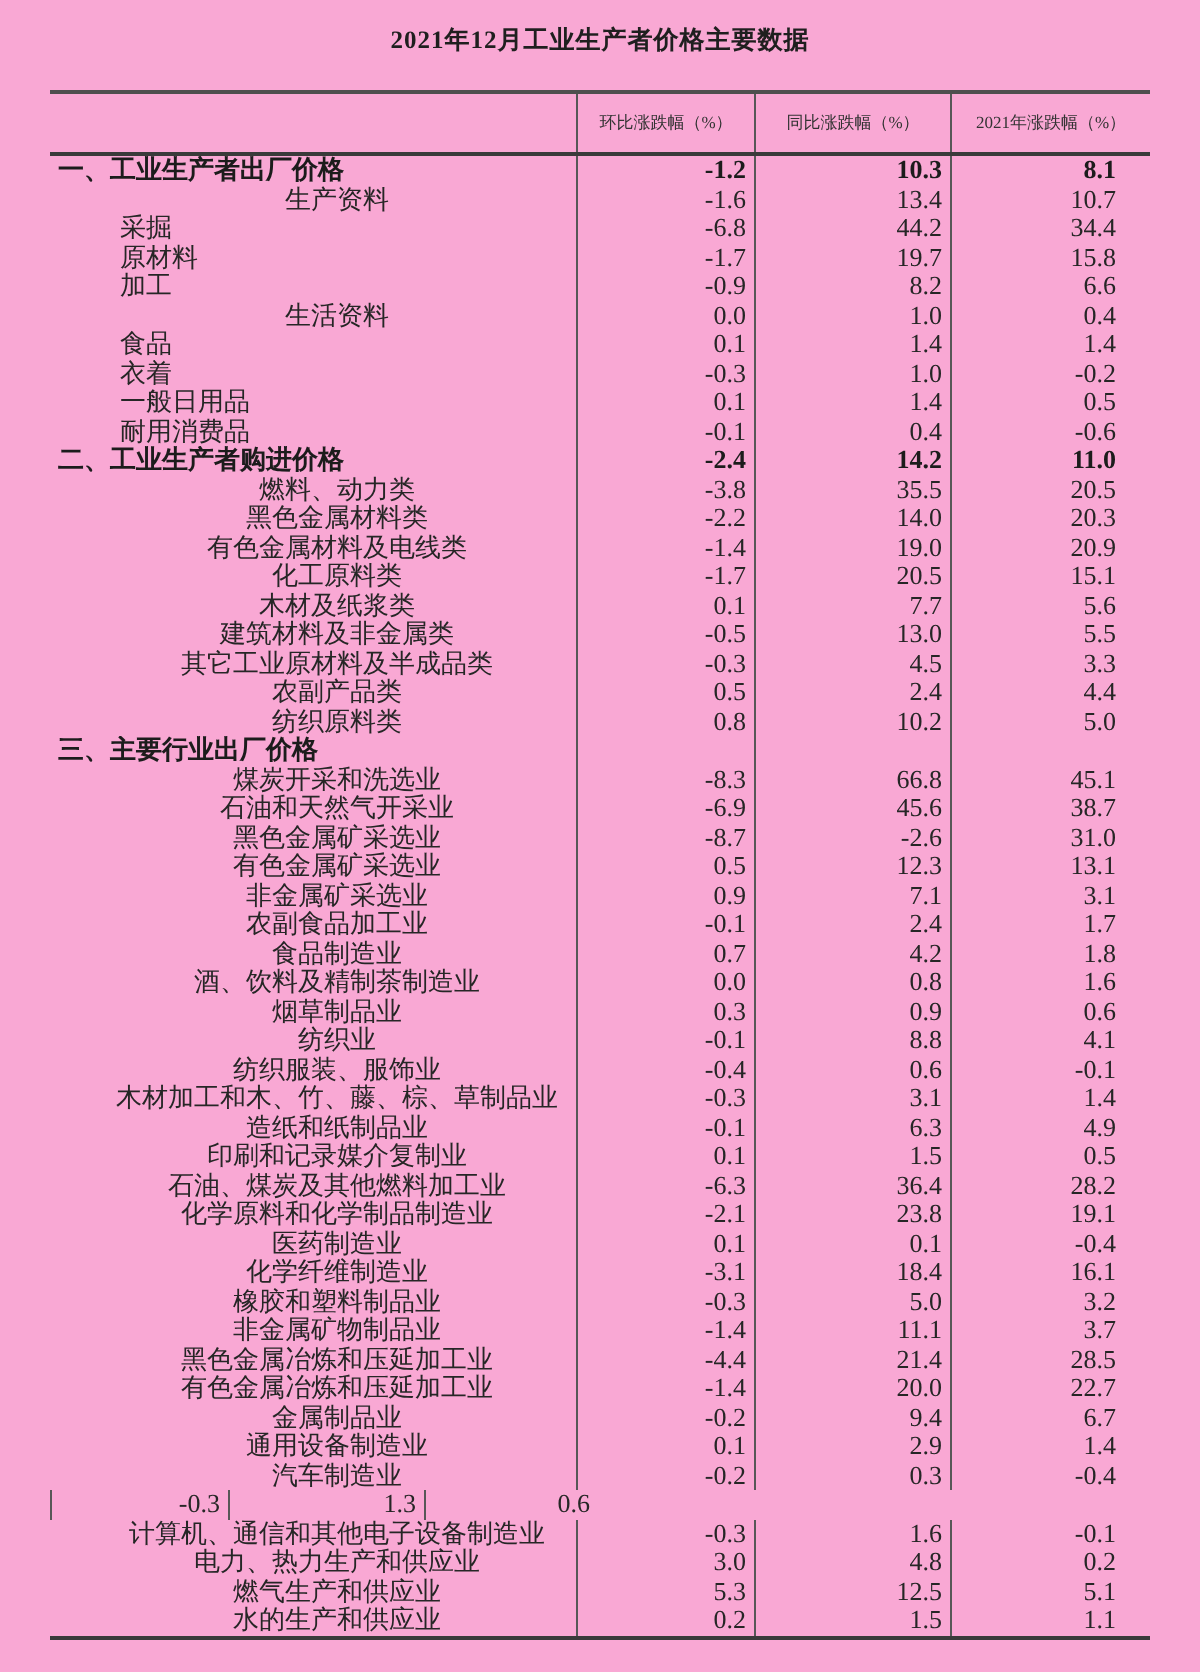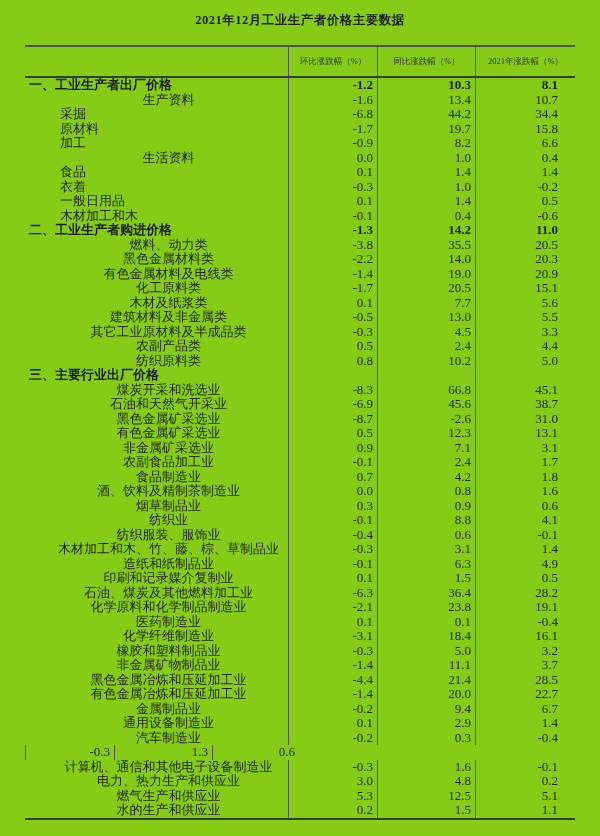--- a/index.html
+++ b/index.html
@@ -9,21 +9,21 @@
     width: 600px;
     height: 836px;
     font-family: "Liberation Serif", "DejaVu Serif", serif;
     color: #262626;
     overflow: hidden;
   }
   .page {
     position: relative;
     width: 600px;
     height: 836px;
-    background: #84cc16;
+    background: #f9a8d4;
   }
   .title {
     margin: 0;
     padding-top: 12px;
     font-size: 12.5px;
     font-weight: bold;
     text-align: center;
     letter-spacing: 0.5px;
     color: #1f1f1f;
   }
@@ -154,28 +154,28 @@
           <div class="cell c-yoy">1.0</div>
           <div class="cell c-year">-0.2</div>
         </div>
         <div class="row lv3">
           <div class="cell c-label">一般日用品</div>
           <div class="cell c-mom">0.1</div>
           <div class="cell c-yoy">1.4</div>
           <div class="cell c-year">0.5</div>
         </div>
         <div class="row lv3">
-          <div class="cell c-label">木材加工和木</div>
+          <div class="cell c-label">耐用消费品</div>
           <div class="cell c-mom">-0.1</div>
           <div class="cell c-yoy">0.4</div>
           <div class="cell c-year">-0.6</div>
         </div>
         <div class="row lv1 bold">
           <div class="cell c-label">二、工业生产者购进价格</div>
-          <div class="cell c-mom">-1.3</div>
+          <div class="cell c-mom">-2.4</div>
           <div class="cell c-yoy">14.2</div>
           <div class="cell c-year">11.0</div>
         </div>
         <div class="row lv2">
           <div class="cell c-label">燃料、动力类</div>
           <div class="cell c-mom">-3.8</div>
           <div class="cell c-yoy">35.5</div>
           <div class="cell c-year">20.5</div>
         </div>
         <div class="row lv2">

